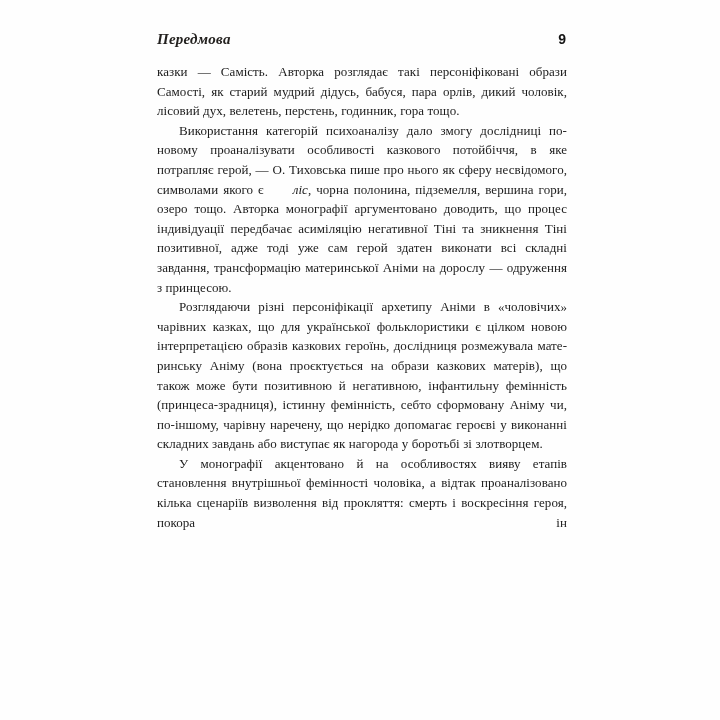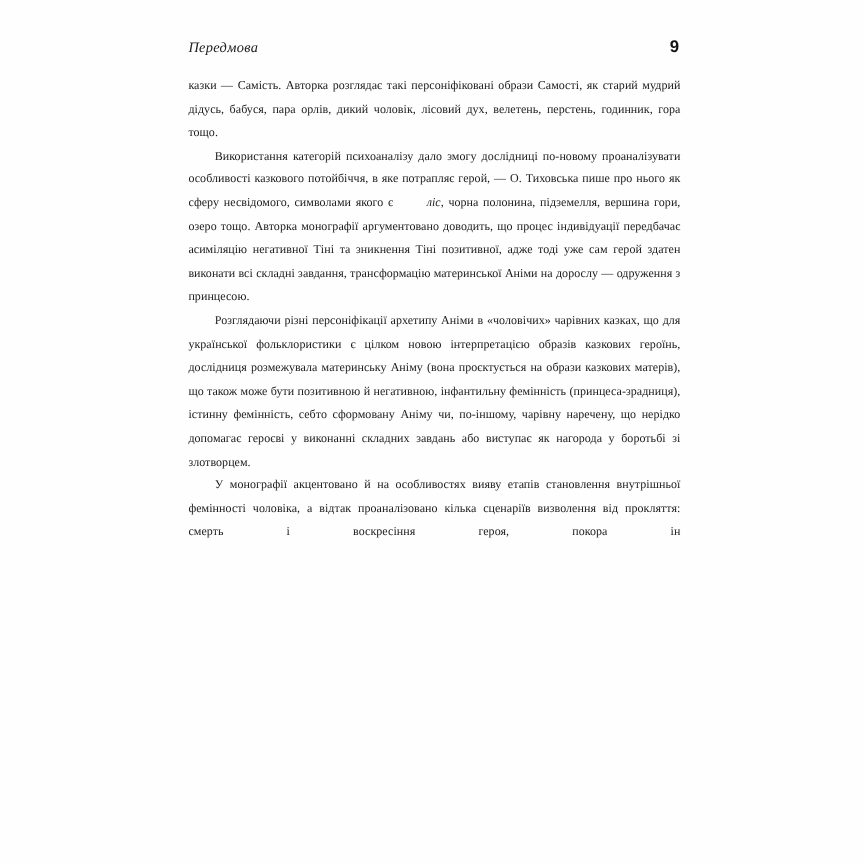--- a/index.html
+++ b/index.html
@@ -31,24 +31,25 @@
     right: 154px;
     top: 31px;
     height: 20px;
     display: flex;
     align-items: baseline;
     justify-content: space-between;
   }
   .running-head-title {
     font-family: "Liberation Serif", "DejaVu Serif", serif;
     font-style: italic;
-    font-size: 12px;
+    font-size: 15px;
     letter-spacing: 0.25px;
     color: #23211f;
     white-space: nowrap;
+    font-weight: bold;
   }
   .running-head-folio {
     font-family: "Liberation Sans", "DejaVu Sans", sans-serif;
     font-weight: bold;
     font-size: 14px;
     color: #141414;
     line-height: 1;
   }
 
   
@@ -57,21 +58,21 @@
     left: 157px;
     top: 62px;
     width: 410px;
   }
 
   p.body-par {
     margin: 0;
     text-align: justify;
     text-justify: inter-word;
     text-indent: 22px;
-    font-size: 10px;
+    font-size: 13px;
     line-height: 19.6px;
     letter-spacing: 0.04px;
     word-spacing: 0.1px;
     color: #1b1b1b;
     hyphens: manual;
     -webkit-hyphens: manual;
   }
   p.body-par.no-indent {
     text-indent: 0;
   }

